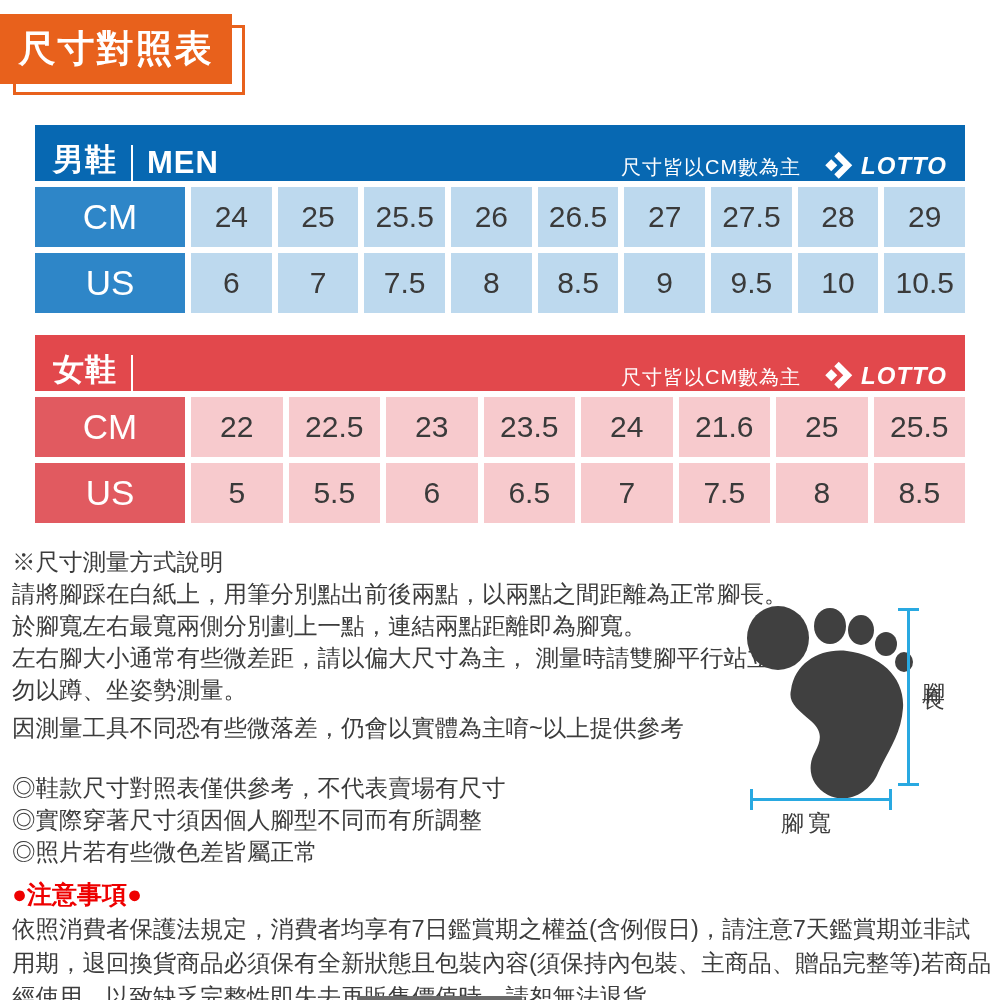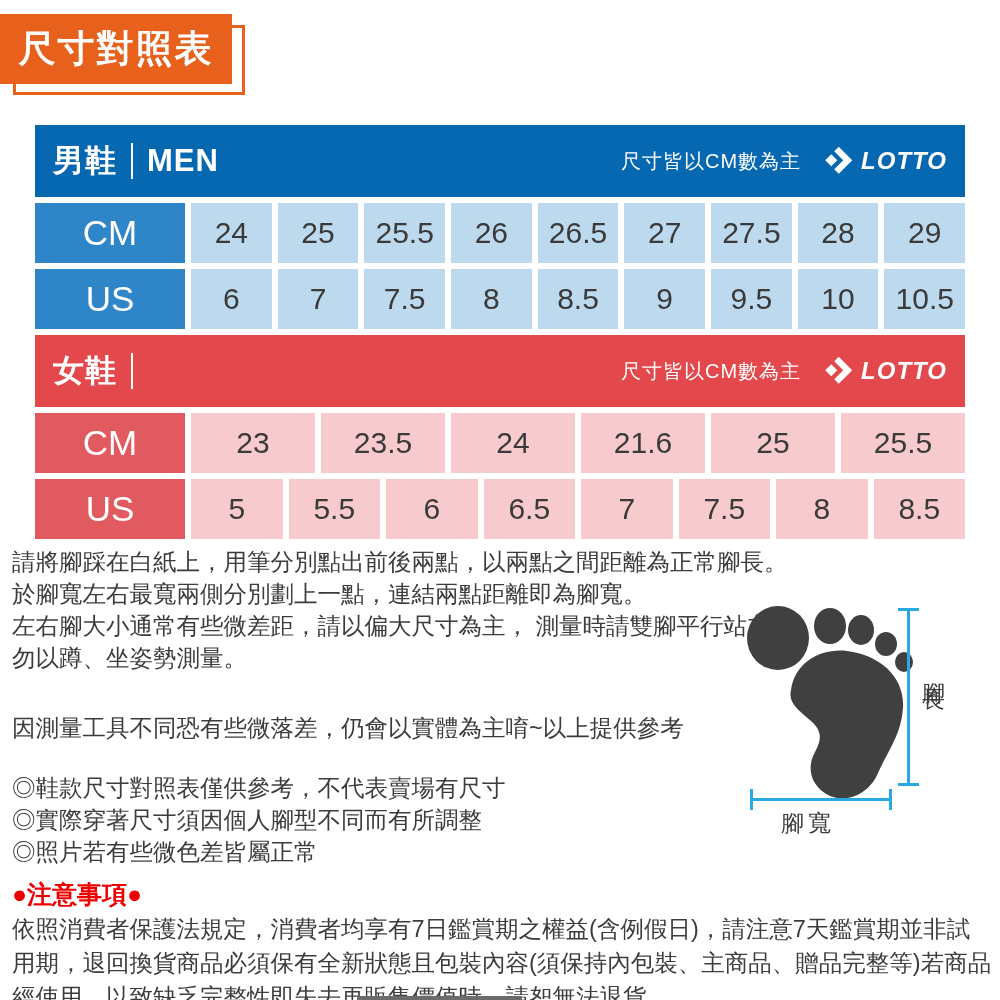--- a/index.html
+++ b/index.html
@@ -10,21 +10,21 @@
   }
   
   .badge-wrap { position:absolute; left:0; top:14px; width:260px; height:90px; }
   .badge-back { position:absolute; left:13px; top:11px; width:232px; height:70px;
     border:3px solid #e8611c; background:#fff; }
   .badge-front { position:absolute; left:0; top:0; width:232px; height:70px;
     background:#e8611c; color:#fff; font-size:37px; font-weight:bold;
     display:flex; align-items:center; justify-content:center; letter-spacing:2px; }
   
   .size-table { position:absolute; left:35px; width:930px; }
-  .size-table .thead { height:72px; display:flex; align-items:center; color:#fff; padding:8px 18px; }
+  .size-table .thead { height:56px; display:flex; align-items:flex-end; color:#fff; padding:0 18px; }
   .men .thead { background:#0768b2; }
   .women .thead { background:#e2484c; }
   .t-zh { font-size:31px; font-weight:bold; letter-spacing:1px; }
   .vbar { width:2px; height:36px; background:#fff; margin:0 14px; }
   .t-en { font-size:31px; font-weight:bold; letter-spacing:1px; }
   .t-note { margin-left:auto; font-size:20px; letter-spacing:1px; }
   .brand { display:flex; align-items:center; margin-left:22px; }
   .brand svg { width:30px; height:30px; margin-right:8px; }
   .brand-text { font-size:24px; font-weight:800; font-style:italic; letter-spacing:1px; color:#fff; }
   .trow { display:flex; gap:6px; margin-top:6px; height:60px; }
@@ -122,20 +122,22 @@
             <path d="M21 1 L39 19 L21 37 L15 31 L27 19 L15 7 Z"></path>
             <path d="M11 11 L19 19 L11 27 L3 19 Z"></path>
           </g>
         </svg>
         <span class="brand-text">LOTTO</span>
       </span>
     </div>
     <div class="trow">
       <div class="tlabel">CM</div>
       <div class="cells">
+          <div class="cell">22</div>
+          <div class="cell">22.5</div>
           <div class="cell">23</div>
           <div class="cell">23.5</div>
           <div class="cell">24</div>
           <div class="cell">21.6</div>
           <div class="cell">25</div>
           <div class="cell">25.5</div>
         </div>
     </div>
     <div class="trow">
       <div class="tlabel">US</div>
@@ -146,20 +148,21 @@
           <div class="cell">6.5</div>
           <div class="cell">7</div>
           <div class="cell">7.5</div>
           <div class="cell">8</div>
           <div class="cell">8.5</div>
         </div>
     </div>
   </section>
 
   <div class="txt" style="top:546px">
+    <div>※尺寸測量方式說明</div>
     <div>請將腳踩在白紙上，用筆分別點出前後兩點，以兩點之間距離為正常腳長。</div>
     <div>於腳寬左右最寬兩側分別劃上一點，連結兩點距離即為腳寬。</div>
     <div>左右腳大小通常有些微差距，請以偏大尺寸為主， 測量時請雙腳平行站立，</div>
     <div>勿以蹲、坐姿勢測量。</div>
   </div>
 
   <div class="txt" style="top:712px">因測量工具不同恐有些微落差，仍會以實體為主唷~以上提供參考</div>
 
   <div class="txt" style="top:772px">
     <div>◎鞋款尺寸對照表僅供參考，不代表賣場有尺寸</div>

